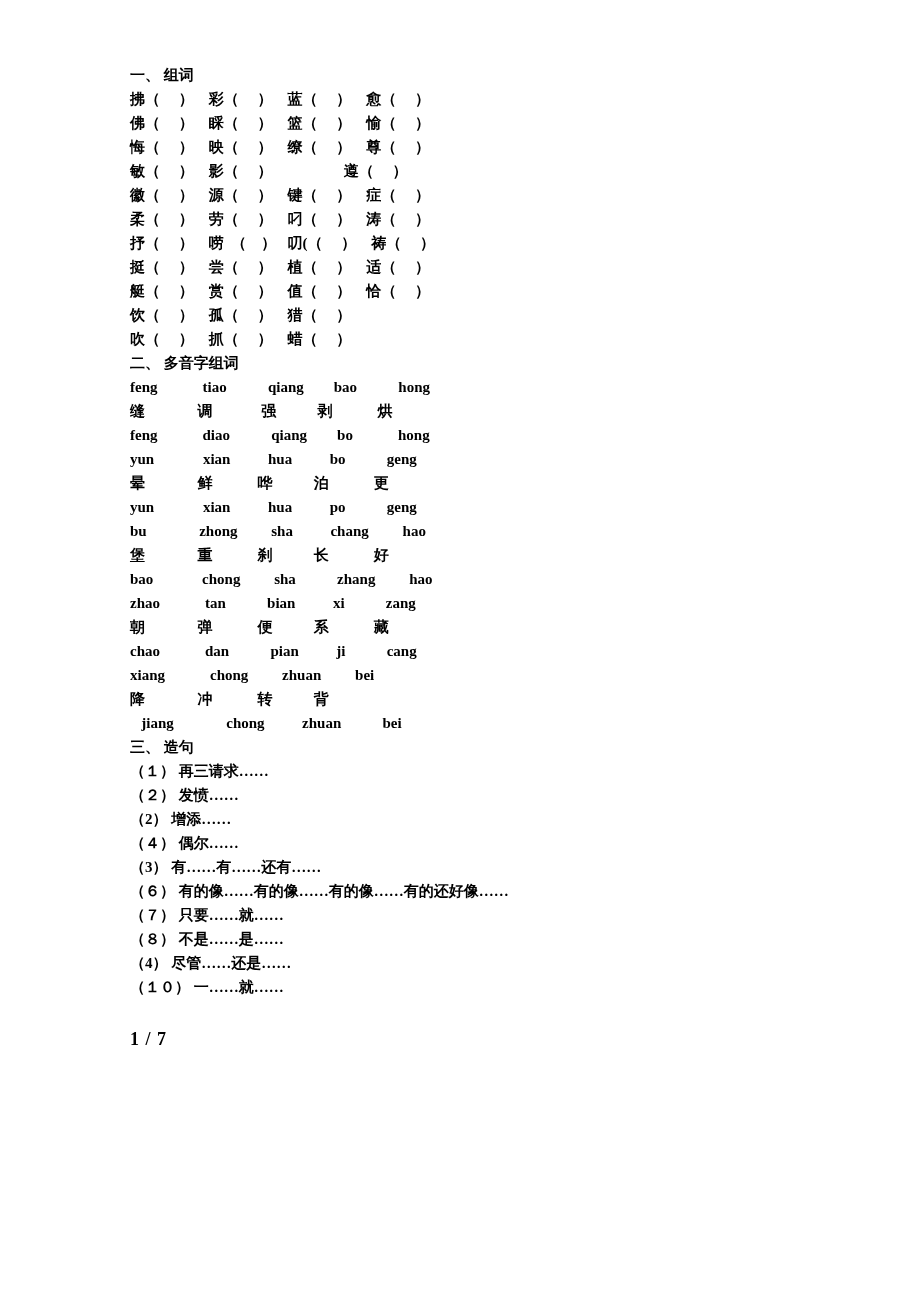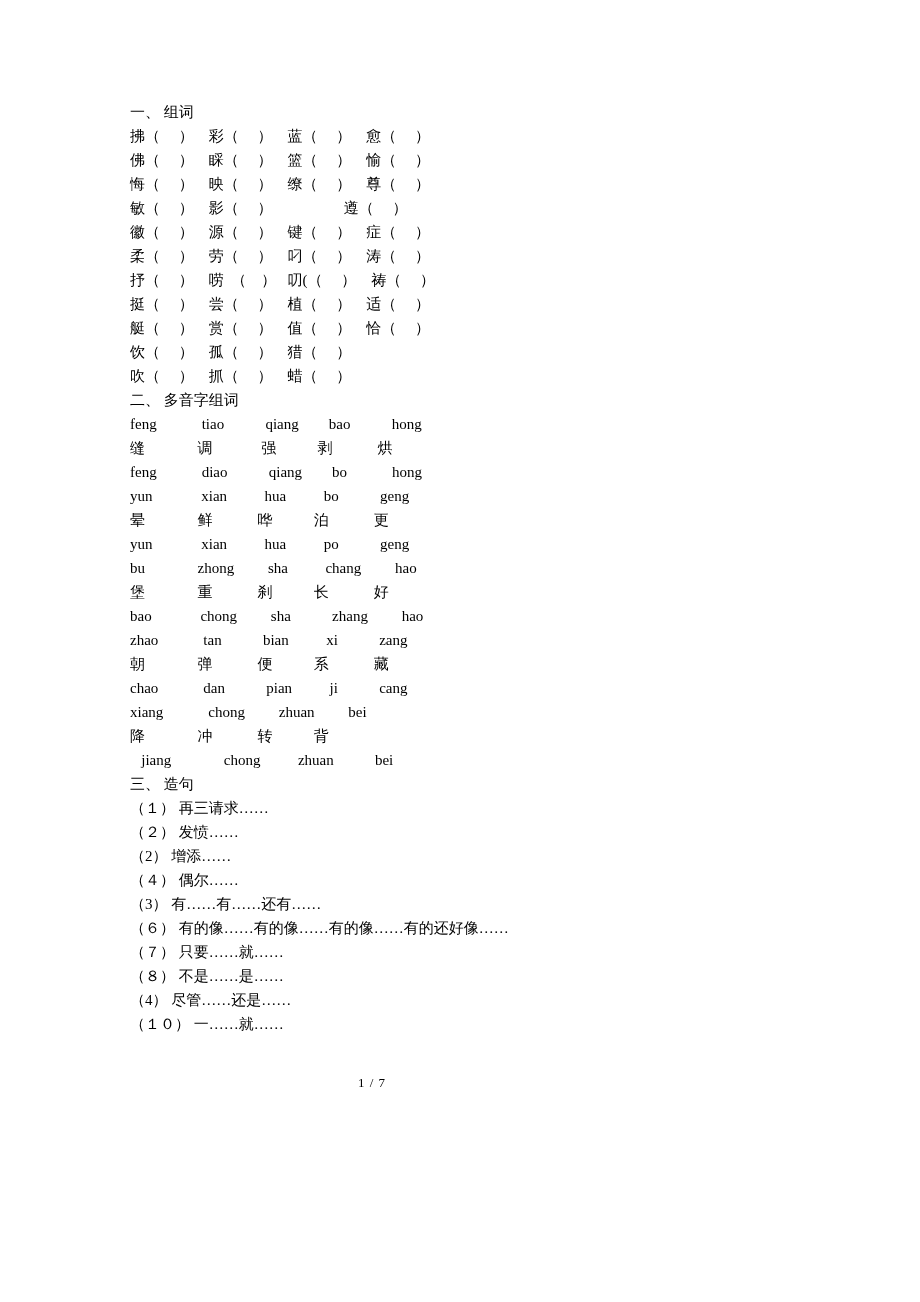--- a/index.html
+++ b/index.html
@@ -5,32 +5,32 @@
   body {
     margin: 0;
     padding: 0;
     background: #fff;
     font-family: "SimSun", "宋体", serif;
     font-size: 15px;
     color: #000;
     width: 920px;
   }
   .page {
-    padding: 100px 130px 40px 130px;
+    padding: 63px 130px 40px 130px;
     box-sizing: border-box;
     width: 744px;
+    font-weight: bold;
   }
   .line {
     line-height: 24px;
     white-space: pre;
   }
   .footer {
-    text-align: center;
-    font-size: 13px;
-    margin-top: 39px;
+    font-size: 18px;
+    margin-top: 30px;
     letter-spacing: 1px;
   }
 </style>
 </head>
 <body>
 
 <div class="page">
 
   <div class="line">一、 组词</div>
   <div>

